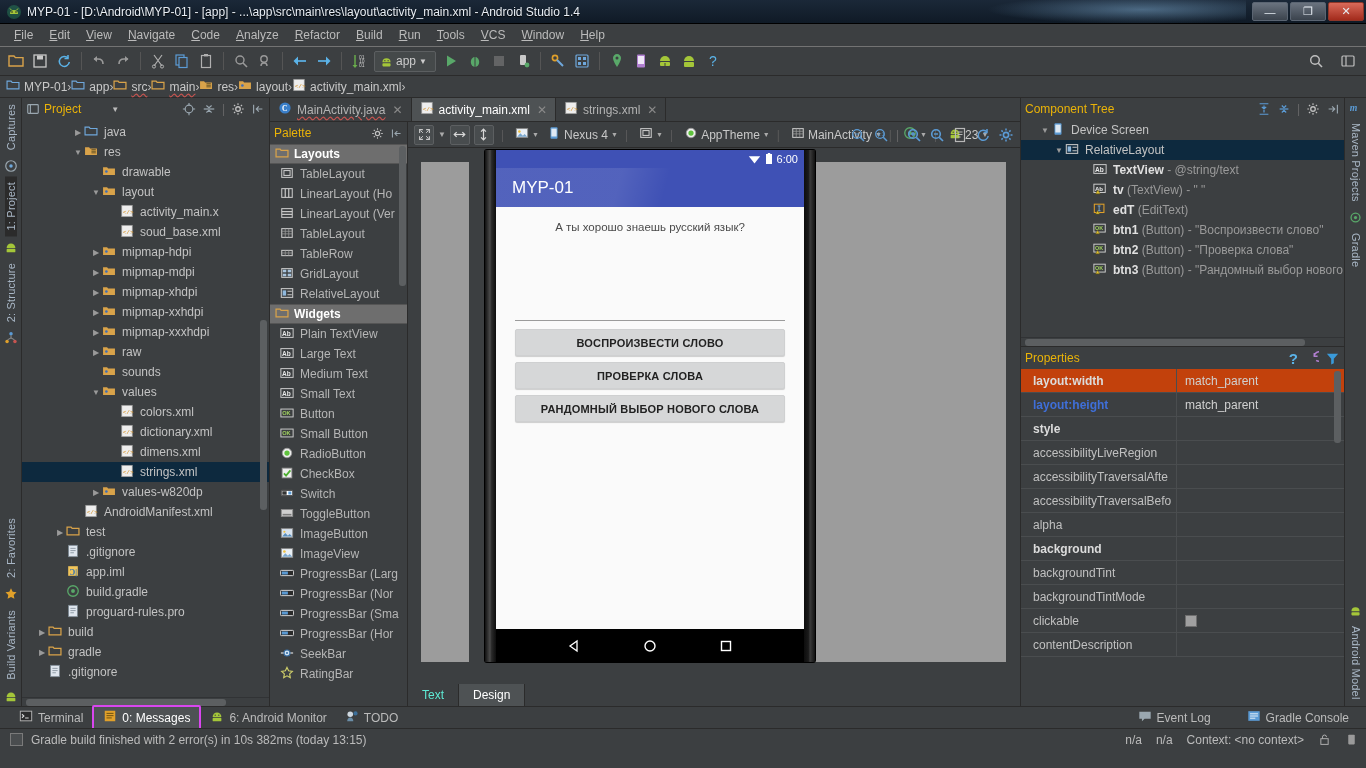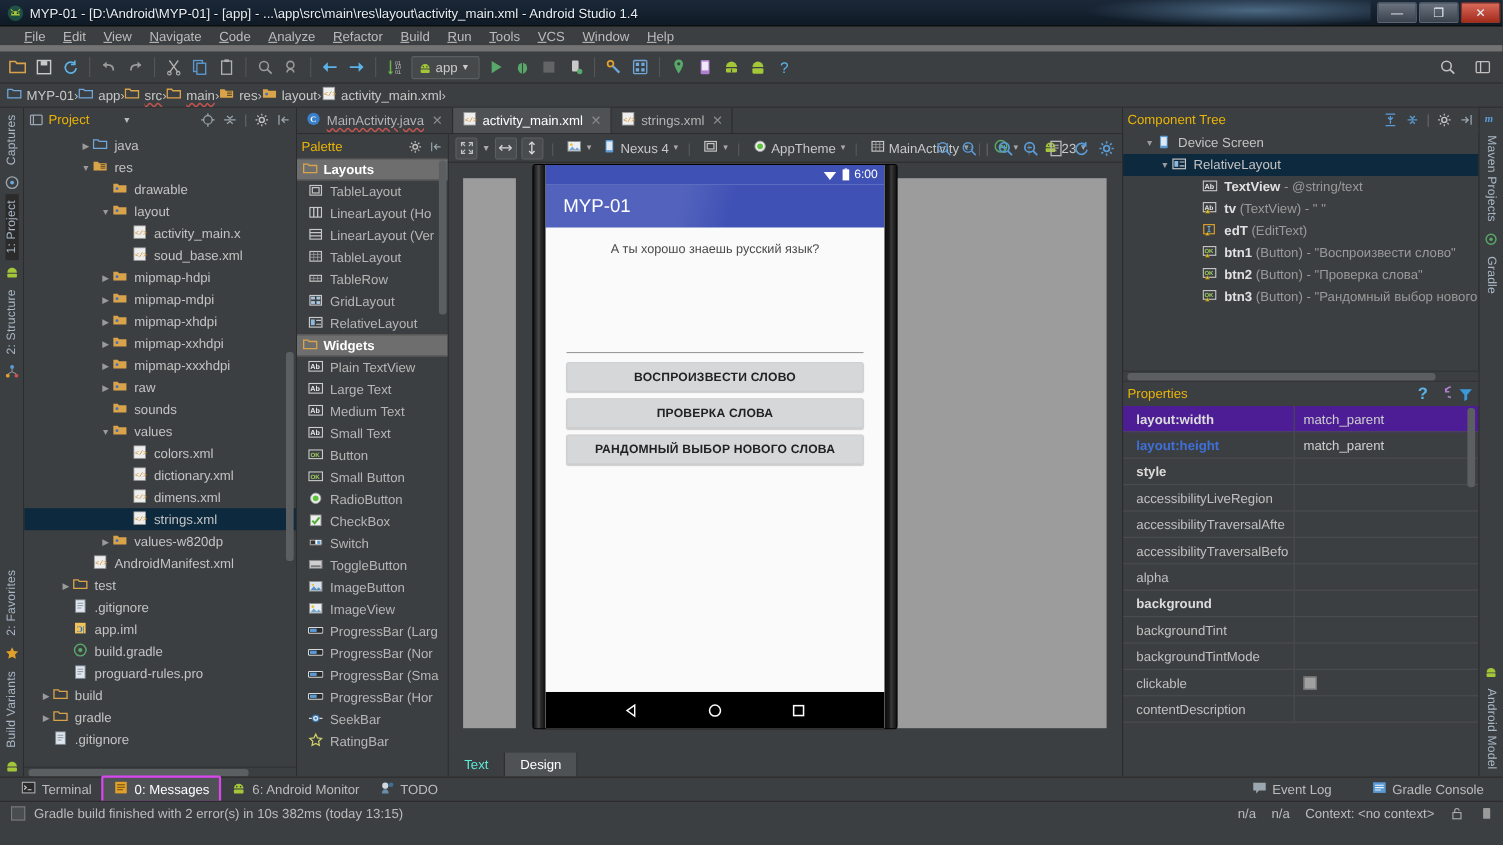--- a/index.html
+++ b/index.html
@@ -31,22 +31,22 @@
   }
   #wincontrols{ position:absolute; right:2px; top:2px; display:flex; gap:2px; z-index:3;}
   .winbtn{
     width:36px;height:19px;border:1px solid #5b6572; border-radius:2px;
     background:linear-gradient(#6a737f,#3b434d);
     display:flex;align-items:center;justify-content:center;
     color:#e6ecf2; font-size:11px;
   }
   .winbtn.close{ background:linear-gradient(#d96a5a,#a32b1c); border-color:#8e3628;}
   
-  #menubar{ height:23px; background:#3c3f41; display:flex; align-items:center; padding-left:14px;
-            border-bottom:6px solid #737373;}
+  #menubar{ height:23px; background:#3c3f41; display:flex; align-items:center; padding-left:6px;
+            border-bottom:1px solid #737373;}
   .menu-item{ padding:2px 8px; color:#bbbbbb; font-size:12px; cursor:default;}
   .menu-item u{ text-decoration:underline; }
   
   #toolbar{ height:29px; background:#3c3f41; display:flex; align-items:center; padding:0 4px;
             border-bottom:1px solid #2b2b2b; position:relative;}
   .tbtn{ width:22px;height:22px; margin:0 1px; display:flex;align-items:center;justify-content:center;
          border-radius:2px;}
   .tsep{ width:1px;height:18px;background:#555;margin:0 5px;}
   .runconf{
     height:21px; min-width:62px; border:1px solid #5c5f61; border-radius:2px;
@@ -157,21 +157,21 @@
           white-space:nowrap;}
   .ctrow.sel{ background:#0d293e;}
   .ctrow b{ color:#e0e0e0;}
   .ctrow .dim{ color:#9a9a9a;}
   #props{ flex:1; display:flex; flex-direction:column; border-top:1px solid #2b2b2b;}
   #props-body{ flex:1; overflow:hidden; position:relative;}
   .prow{ height:24px; display:flex; border-bottom:1px solid #4a4d4f; font-size:12px;}
   .prow .k{ width:156px; padding-left:12px; display:flex;align-items:center;
             border-right:1px solid #4a4d4f; color:#c0c0c0; overflow:hidden; white-space:nowrap;}
   .prow .v{ flex:1; padding-left:8px; display:flex;align-items:center; color:#d0d0d0;}
-  .prow.sel{ background:#4c1d95;}
+  .prow.sel{ background:#c2410c;}
   .prow .k.bold{ font-weight:bold; color:#dcdcdc;}
   .prow .k.blue{ color:#3f6fd8; font-weight:bold;}
   .chk{ width:12px;height:12px;background:#a0a0a0;border:1px solid #6e6e6e;}
   
   #bottombar{ height:22px; background:#3c3f41; display:flex; align-items:center;
               border-top:1px solid #2b2b2b; position:relative; padding-left:10px;}
   .bbtn{ display:flex; align-items:center; gap:5px; padding:2px 9px; font-size:12px; color:#bbb;}
   .bbtn.active{ background:#4e5254; color:#fff; border:2px solid #d946ef; border-radius:2px;}
   #bottombar .right{ position:absolute; right:8px; display:flex; align-items:center; gap:18px;}
   #statusline{ height:22px; background:#3c3f41; display:flex; align-items:center;

